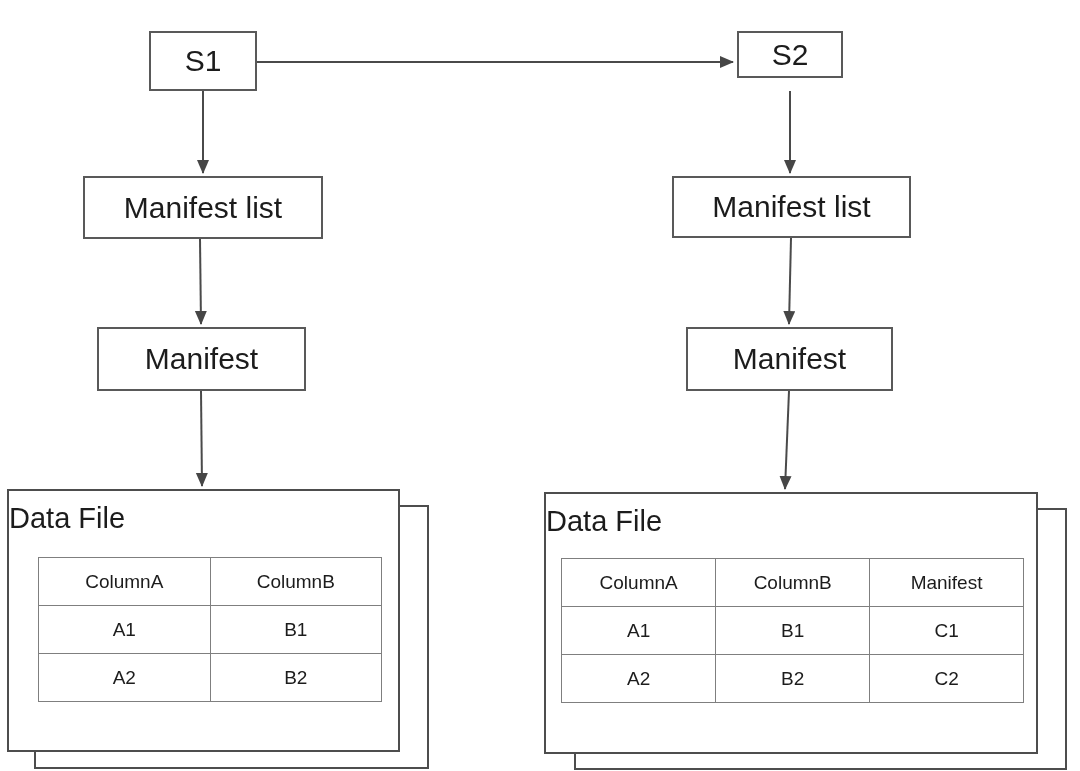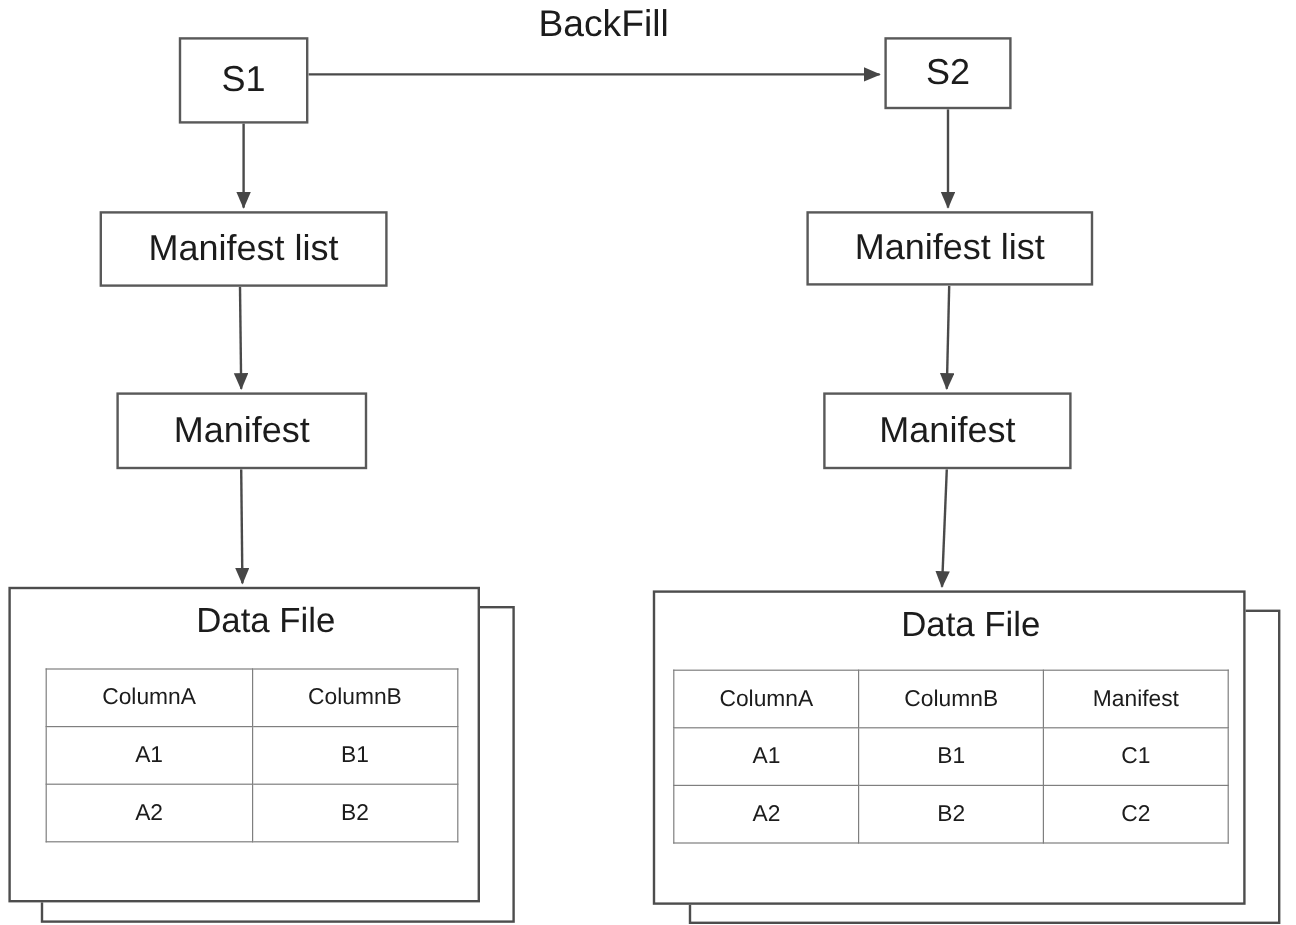--- a/index.html
+++ b/index.html
@@ -6,36 +6,36 @@
   .canvas{
     position:relative;width:1080px;height:771px;background:#ffffff;
     font-family:"Liberation Sans",sans-serif;color:#1c1c1c;overflow:hidden;
   }
   .arrows{position:absolute;left:0;top:0;width:1080px;height:771px;pointer-events:none;}
   .node{
     position:absolute;box-sizing:border-box;border:2px solid #595959;background:#ffffff;
     display:flex;align-items:center;justify-content:center;
     font-size:30px;line-height:1;white-space:nowrap;
   }
-  .n-s1{left:149px;top:31px;width:108px;height:72px;}
-  .n-s2{left:737px;top:31px;width:106px;height:60px;}
+  .n-s1{left:149px;top:31px;width:108px;height:60px;}
+  .n-s2{left:737px;top:31px;width:106px;height:47px;}
   .n-ml-left{left:83px;top:176px;width:240px;height:63px;}
   .n-ml-right{left:672px;top:176px;width:239px;height:62px;}
   .n-m-left{left:97px;top:327px;width:209px;height:64px;}
   .n-m-right{left:686px;top:327px;width:207px;height:64px;}
   .backfill-label{
     position:absolute;left:378px;top:3px;width:250px;text-align:center;
     font-size:31px;line-height:1.1;
   }
   .card{position:absolute;box-sizing:border-box;border:2px solid #4d4d4d;background:#ffffff;}
   .c-left-back{left:34px;top:505px;width:395px;height:264px;}
   .c-left-front{left:7px;top:489px;width:393px;height:263px;}
   .c-right-back{left:574px;top:508px;width:493px;height:262px;}
   .c-right-front{left:544px;top:492px;width:494px;height:262px;}
-  .df-title{margin-top:12px;text-align:center;font-size:29px;line-height:1.1;margin-left:36px;}
+  .df-title{margin-top:12px;font-size:29px;line-height:1.1;}
   table.dtable{position:absolute;border-collapse:collapse;table-layout:fixed;background:#ffffff;}
   .t-left{left:29px;top:66px;width:344px;}
   .t-right{left:15px;top:64px;width:463px;}
   .dtable th,.dtable td{
     border:1px solid #7f7f7f;text-align:center;vertical-align:middle;
     font-weight:400;font-size:19px;height:47px;padding:0;
   }
 </style>
 </head>
 <body>
@@ -50,21 +50,20 @@
     </defs>
     <line x1="257" y1="62" x2="733" y2="62" stroke="#4a4a4a" stroke-width="2" marker-end="url(#ah)"></line>
     <line x1="203" y1="91" x2="203" y2="173" stroke="#4a4a4a" stroke-width="2" marker-end="url(#ah)"></line>
     <line x1="200" y1="239" x2="201" y2="324" stroke="#4a4a4a" stroke-width="2" marker-end="url(#ah)"></line>
     <line x1="201" y1="391" x2="202" y2="486" stroke="#4a4a4a" stroke-width="2" marker-end="url(#ah)"></line>
     <line x1="790" y1="91" x2="790" y2="173" stroke="#4a4a4a" stroke-width="2" marker-end="url(#ah)"></line>
     <line x1="791" y1="238" x2="789" y2="324" stroke="#4a4a4a" stroke-width="2" marker-end="url(#ah)"></line>
     <line x1="789" y1="391" x2="785" y2="489" stroke="#4a4a4a" stroke-width="2" marker-end="url(#ah)"></line>
   </svg>
 
-  <div class="backfill-label">BackFill</div>
 
   <div class="node n-s1">
     <span>S1</span>
   </div>
   <div class="node n-s2">
     <span>S2</span>
   </div>
 
   <div class="node n-ml-left">
     <span>Manifest list</span>

